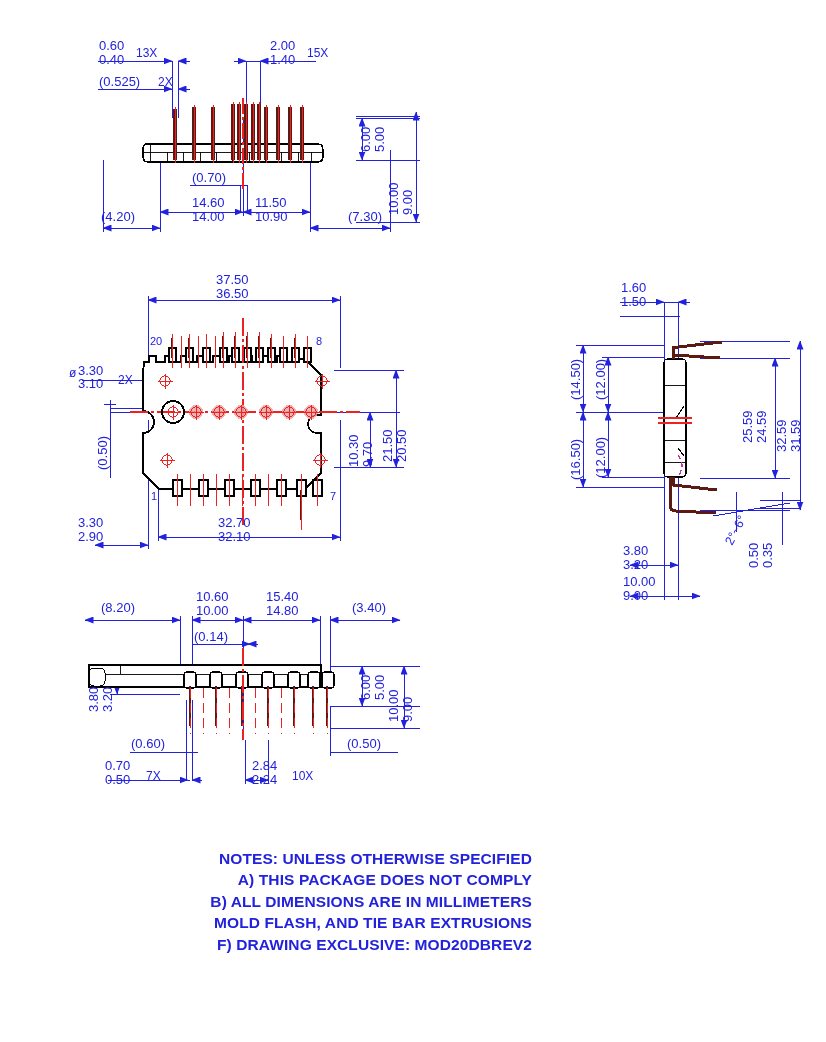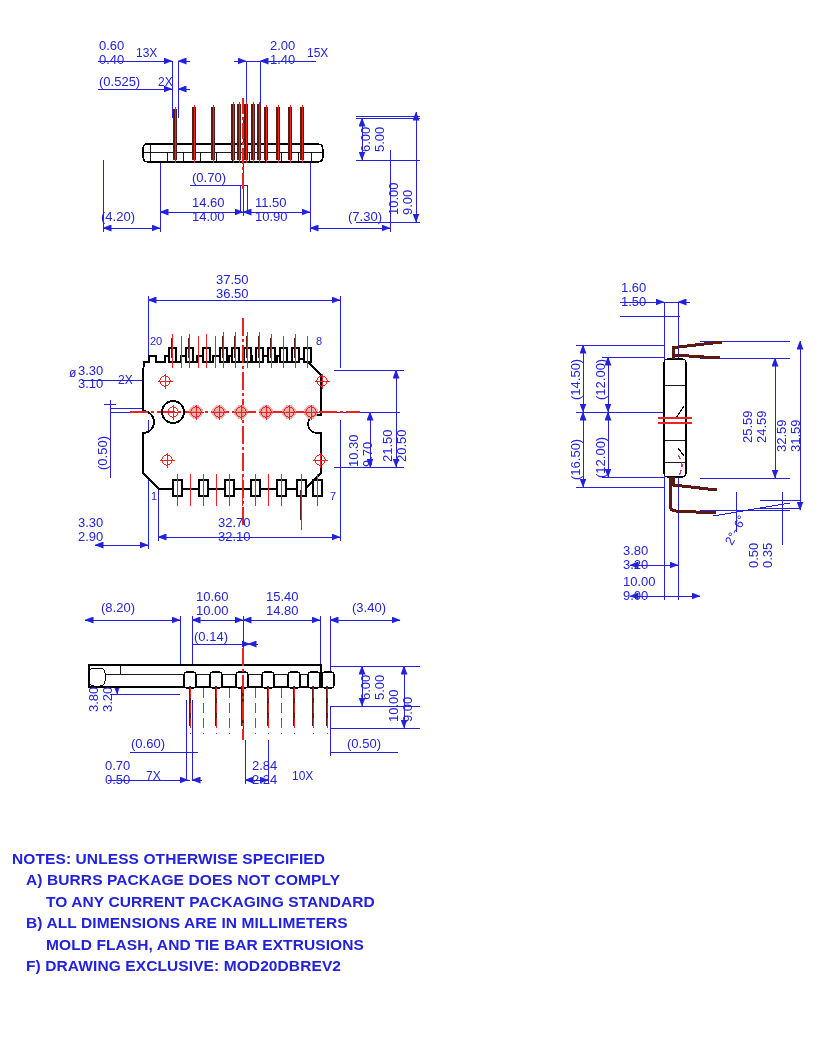--- a/index.html
+++ b/index.html
@@ -2,21 +2,21 @@
 <html><head>
 <meta charset="utf-8">
 <style>
   html,body{margin:0;padding:0;background:#ffffff;}
   body{width:826px;height:1042px;position:relative;overflow:hidden;
        font-family:"Liberation Sans",sans-serif;}
   #sheet{position:absolute;left:0;top:0;width:826px;height:1042px;}
   svg.draw{position:absolute;left:0;top:0;width:826px;height:1042px;}
   .notes{position:absolute;left:12px;top:848px;width:520px;
          color:#2222dd;font-size:15.5px;line-height:1.38;font-weight:bold;
-         letter-spacing:.1px;}
+         letter-spacing:.1px;text-align:right;}
   .notes div{white-space:pre;}
   .n-ind1{padding-left:14px;}
   .n-ind2{padding-left:34px;}
 </style>
 </head>
 <body>
 
 <div id="sheet">
 
 <svg class="draw" viewBox="0 0 826 1042">
@@ -458,20 +458,19 @@
     <text x="347" y="748">(0.50)</text>
     <text x="0" y="0" transform="translate(370,700) rotate(-90)">6.00</text>
     <text x="0" y="0" transform="translate(384,700) rotate(-90)">5.00</text>
     <text x="0" y="0" transform="translate(398,722) rotate(-90)">10.00</text>
     <text x="0" y="0" transform="translate(412,722) rotate(-90)">9.00</text>
   </g>
 </svg>
 
 <div class="notes">
   <div>NOTES: UNLESS OTHERWISE SPECIFIED</div>
-  <div class="n-ind1">A) BURRS PACKAGE DOES NOT COMPLY</div>
-  <div class="n-ind2">TO ANY CURRENT PACKAGING STANDARD</div>
+  <div class="n-ind1">A) THIS PACKAGE DOES NOT COMPLY</div>
   <div class="n-ind1">B) ALL DIMENSIONS ARE IN MILLIMETERS</div>
   <div class="n-ind2">MOLD FLASH, AND TIE BAR EXTRUSIONS</div>
   <div class="n-ind1">F) DRAWING EXCLUSIVE: MOD20DBREV2</div>
 </div>
 
 </div>
 
 </body></html>

